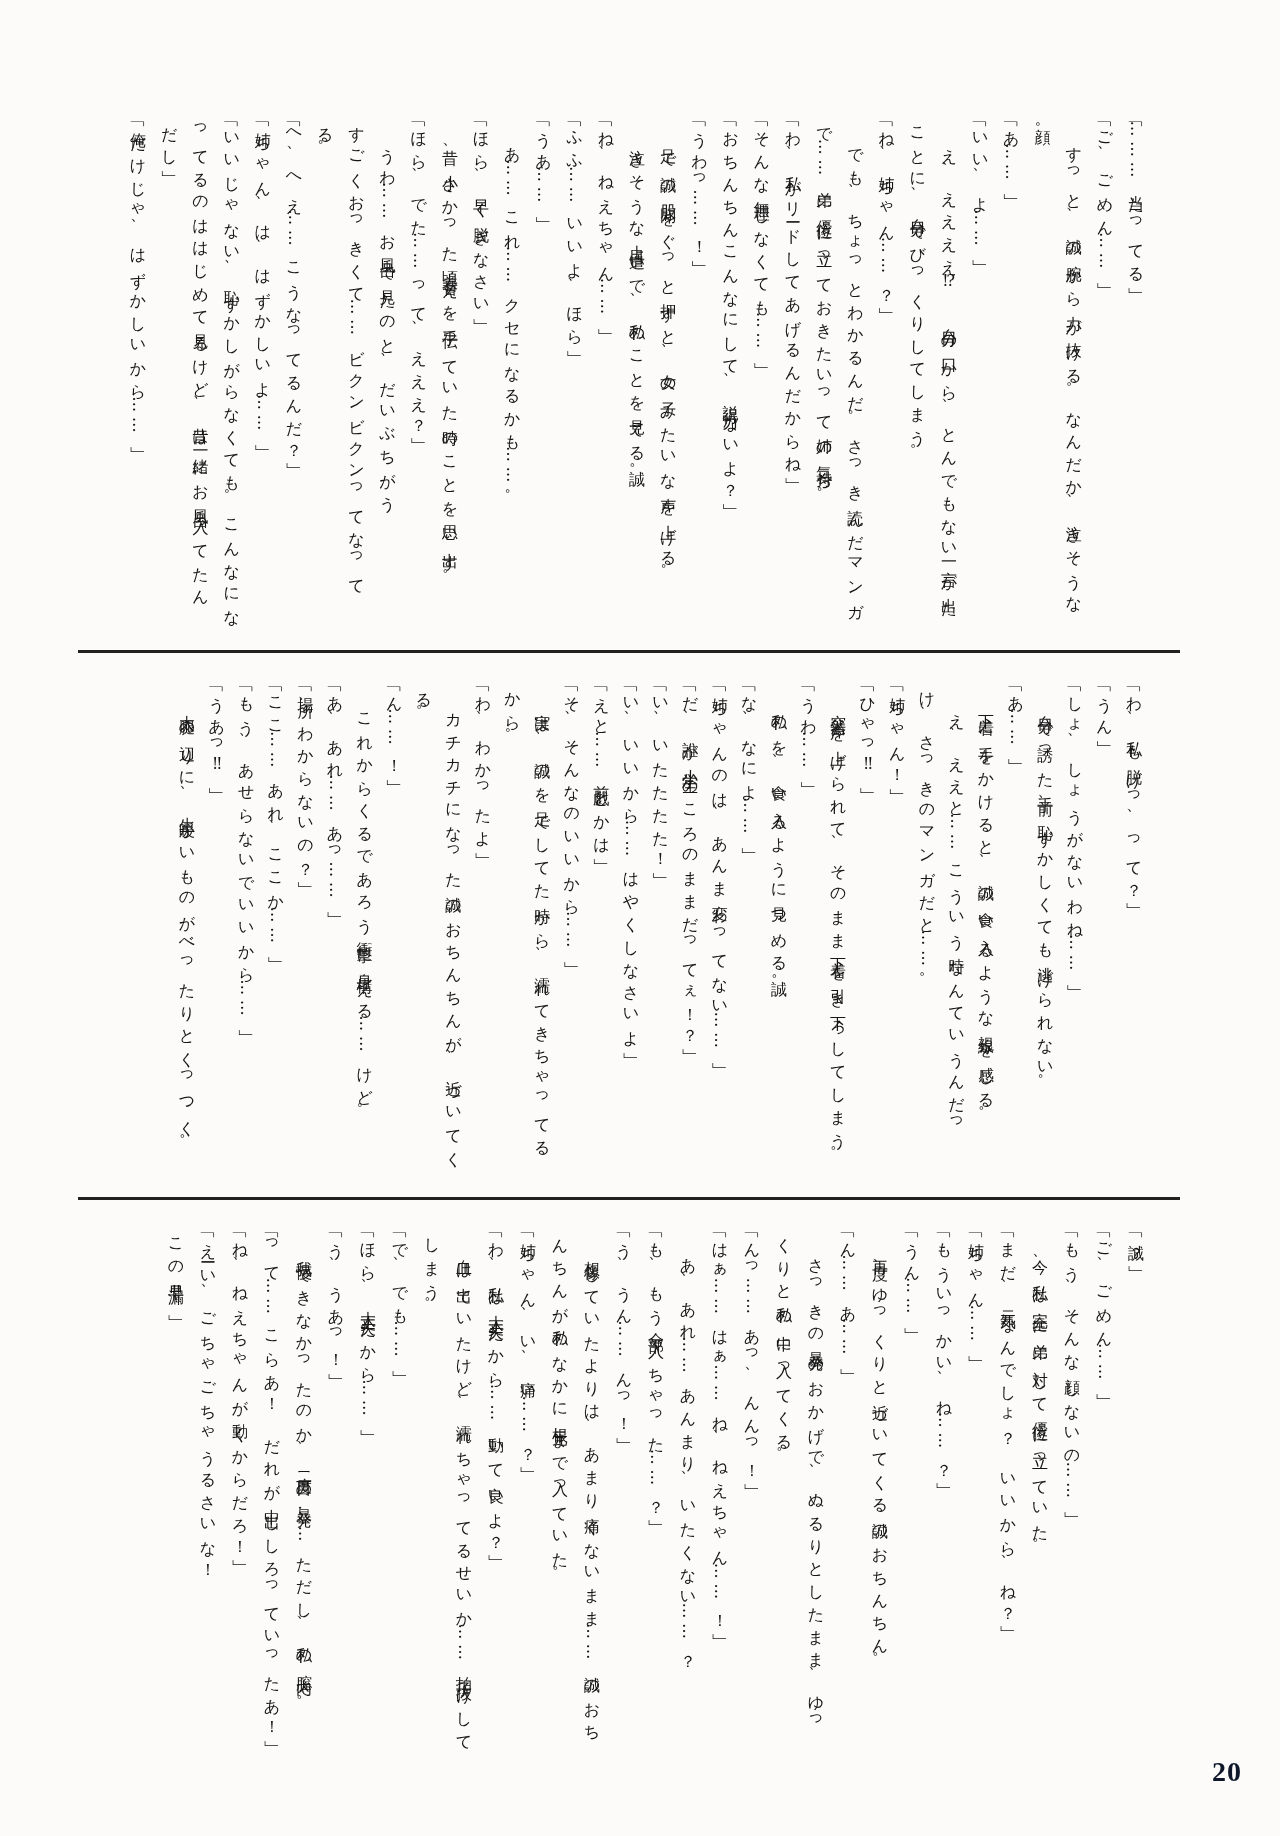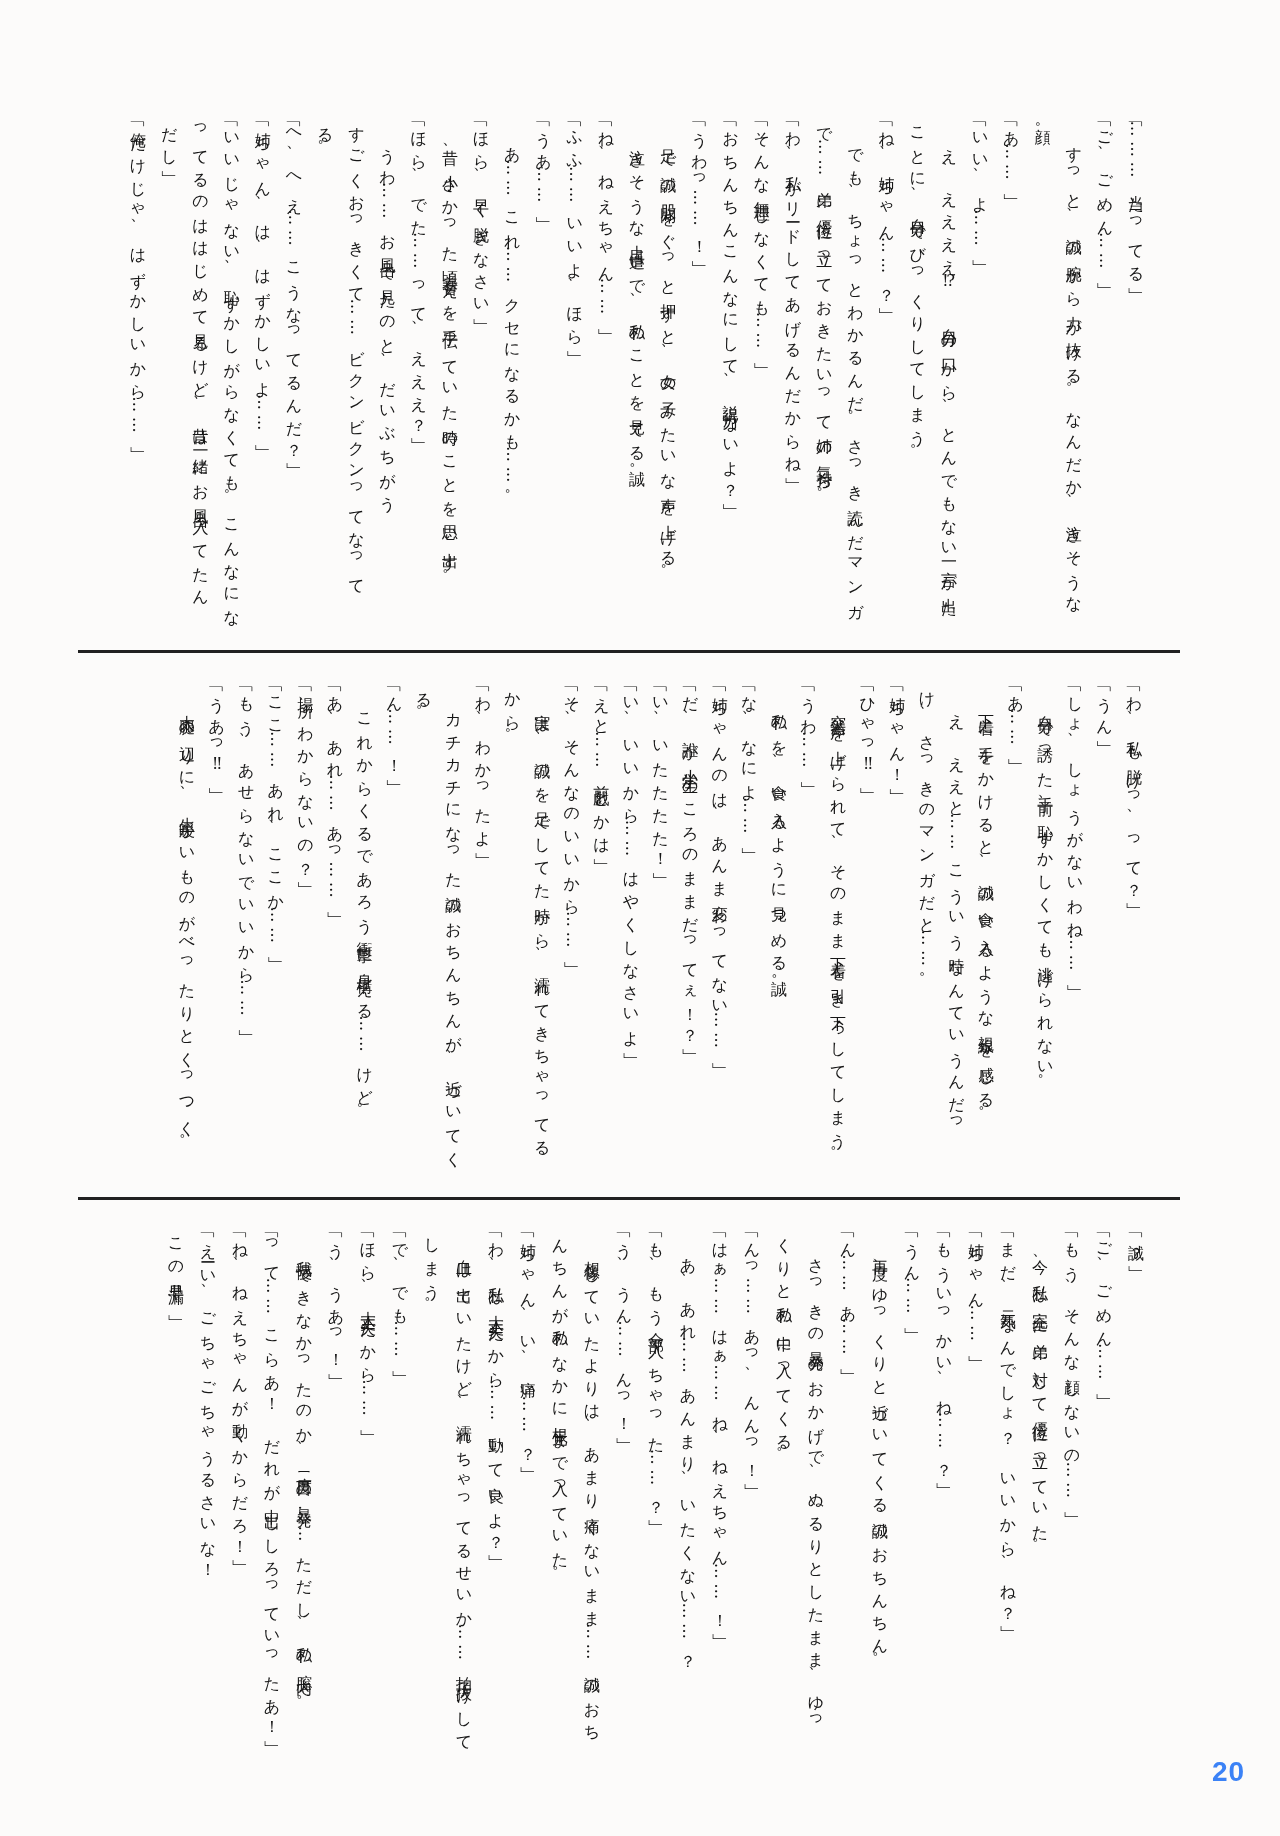--- a/index.html
+++ b/index.html
@@ -40,26 +40,26 @@
     width: 1102px;
     height: 3px;
     background: #212121;
   }
   .rule-1 { top: 650px; }
   .rule-2 { top: 1197px; }
   .page-number {
     position: absolute;
     left: 1212px;
     top: 1758px;
-    font-family: Liberation Sans, sans-serif;
+    font-family: Liberation Serif, serif;
     font-weight: 700;
     font-size: 28px;
     line-height: 1;
     letter-spacing: 1px;
-    color: #3b82f6;
+    color: #0f172a;
   }
 </style>
 </head>
 <body>
 
 <div class="page">
 
   <section class="text-block s1">
       <p>「………当たってる」</p>
       <p>「ご、ごめん……」</p>

